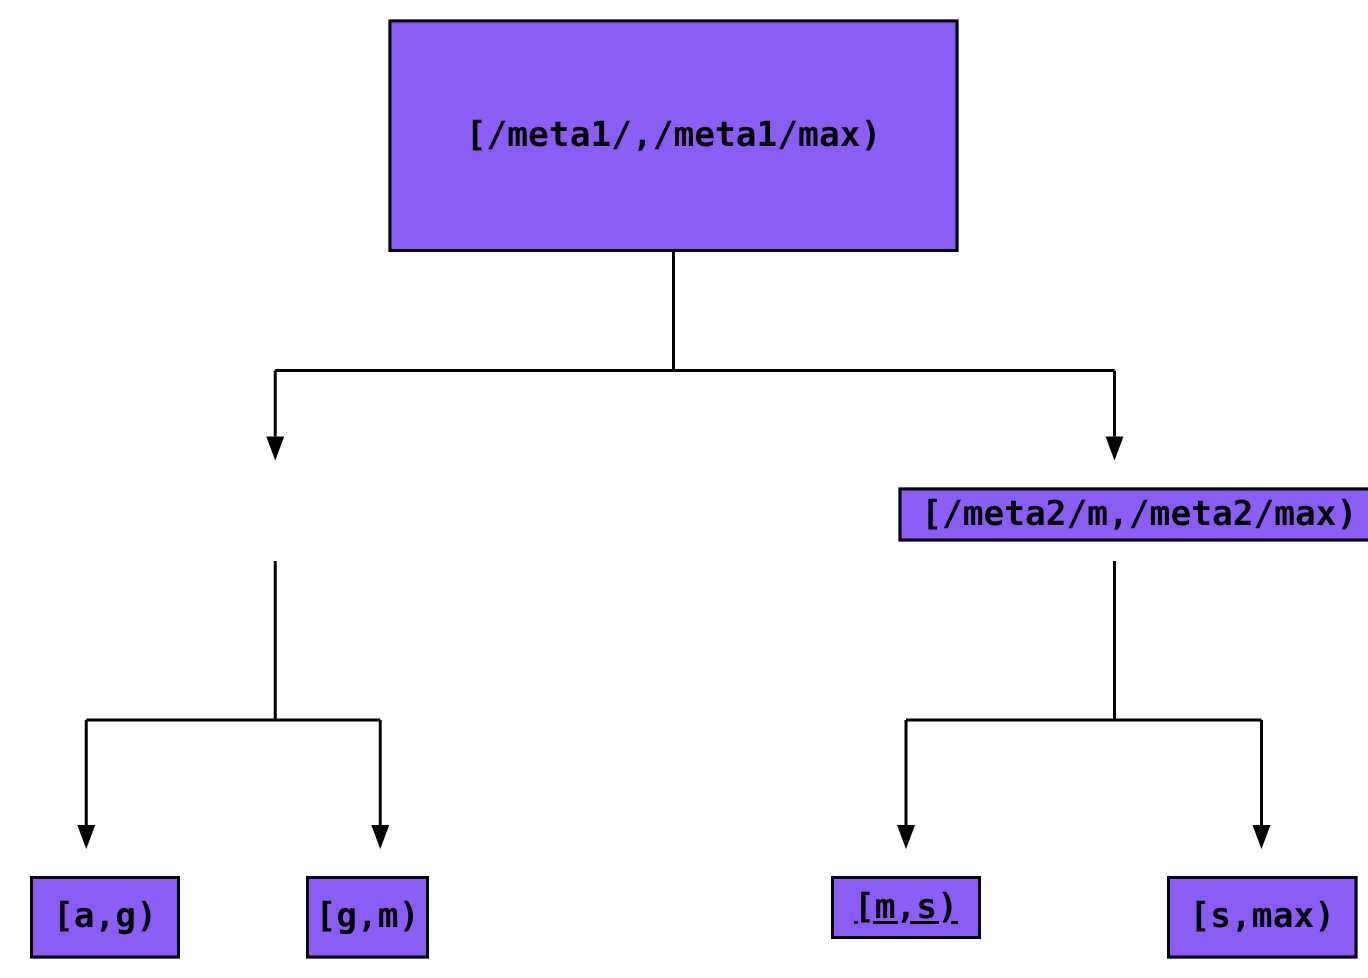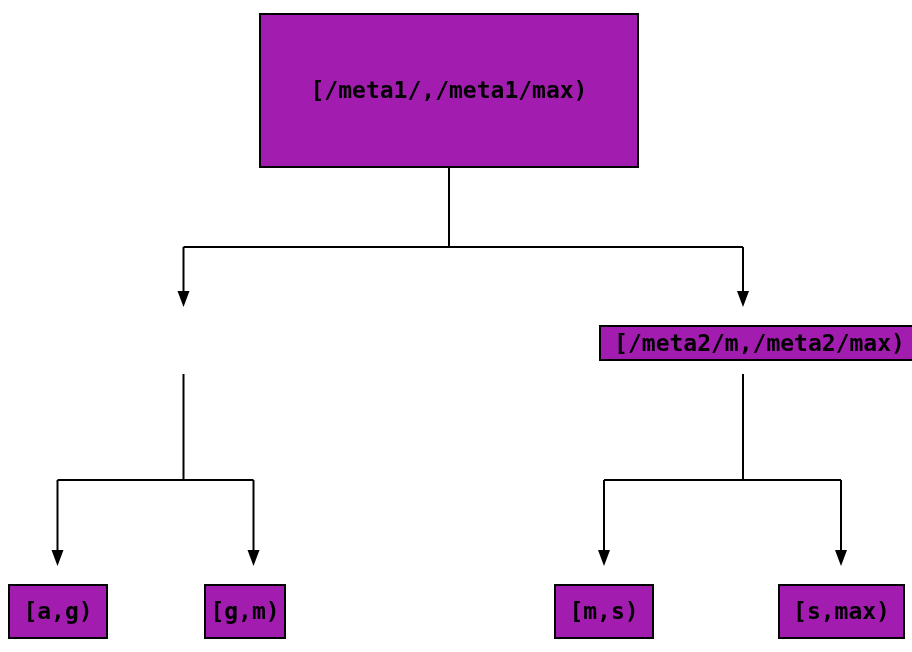--- a/index.html
+++ b/index.html
@@ -19,40 +19,40 @@
     position: absolute;
     left: 0;
     top: 0;
     width: 912px;
     height: 652px;
   }
   .node {
     position: absolute;
     box-sizing: border-box;
     border: 2px solid #000000;
-    background: #a21caf;
+    background: #8b5cf6;
     display: flex;
     align-items: center;
     justify-content: center;
   }
   .node .label {
     font-family: "DejaVu Sans Mono", "Liberation Mono", monospace;
     font-size: 23px;
     font-weight: 700;
     color: #000000;
     white-space: pre;
     line-height: 1;
   }
   
   .node-root      { left: 259px; top: 13px;  width: 380px; height: 155px; }
   .node-left      { left: 22px;  top: 325px; width: 323px; height: 49px;  }
   .node-right     { left: 588px; top: 325px; width: 321px; height: 36px; margin-left: 11px;  }
-  .node-leaf-ag   { left: 8px;   top: 584px; width: 100px; height: 55px;  }
+  .node-leaf-ag   { left: 20px;   top: 584px; width: 100px; height: 55px;  }
   .node-leaf-gm   { left: 204px; top: 584px; width: 82px; height: 55px;  }
-  .node-leaf-ms   { left: 554px; top: 584px; width: 100px; height: 55px;  }
+  .node-leaf-ms   { left: 554px; top: 584px; width: 100px; height: 42px; text-decoration: underline;  }
   .node-leaf-smax { left: 778px; top: 584px; width: 127px; height: 55px;  }
 </style>
 </head>
 <body>
 
 <div class="canvas">
 
   <svg class="connectors" viewBox="0 0 912 652" xmlns="http://www.w3.org/2000/svg" fill="none" stroke="#000000" stroke-width="2">
 
     <path d="M449,168 L449,247"></path>

